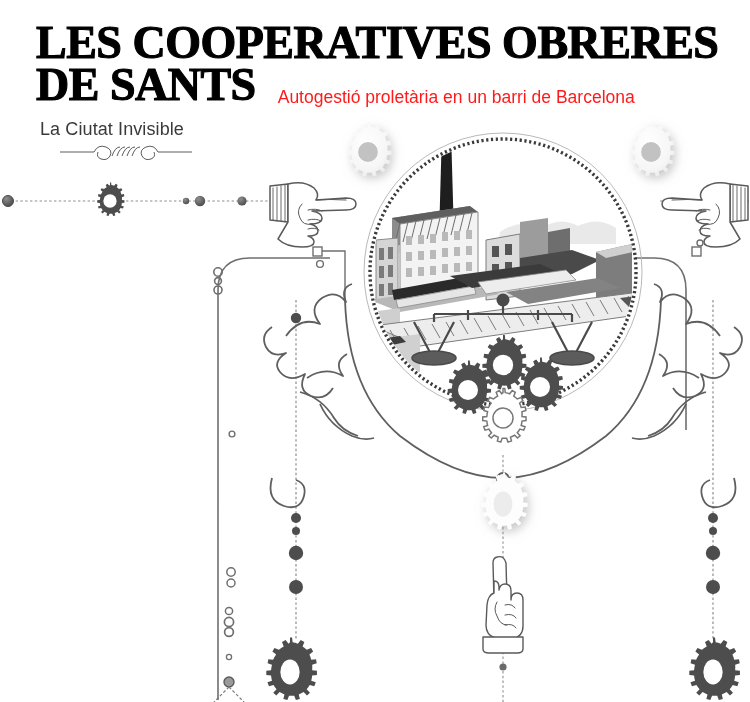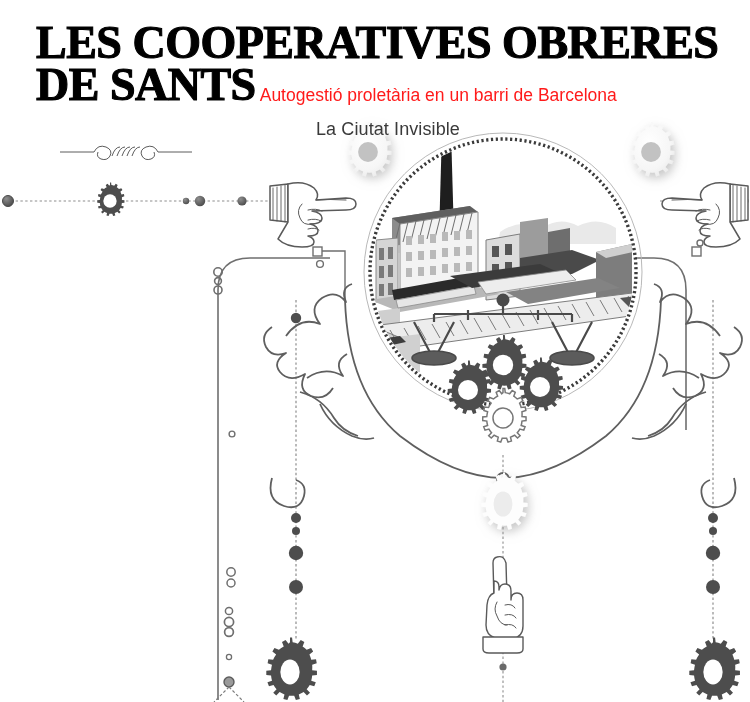--- a/index.html
+++ b/index.html
@@ -28,23 +28,23 @@
     font-weight: bold;
     color: #000000;
     letter-spacing: -0.5px;
     line-height: 0.92;
     white-space: nowrap;
     -webkit-text-stroke: 1.1px #000;
   }
   .title-line-1 { font-size: 46px; }
   .title-line-2 { font-size: 46px; }
   .title-rows { display: block; }
-  .row2 { display: flex; align-items: center; }
+  .row2 { display: flex; align-items: flex-end; }
   .subtitle-wrap {
-    margin-left: 4px;
+    margin-left: 22px;
     margin-top: 20px;
   }
   .subtitle-main {
     font-family: "Liberation Sans", sans-serif;
     font-size: 17.5px;
     font-weight: normal;
     color: #ff1a1a;
     line-height: 1.05;
     white-space: nowrap;
   }
@@ -57,21 +57,20 @@
     white-space: nowrap;
     margin-top: 1px;
   }
   .imprint {
     margin-top: 12px;
     margin-left: 4px;
     font-family: "Liberation Sans", sans-serif;
     font-size: 18px;
     color: #3a3a3a;
     letter-spacing: 0.1px;
-    text-align: center;
   }
   .flourish-rule {
     margin-top: 3px;
     margin-left: 24px;
     width: 132px; height: 18px;
   }
   
   .art-layer {
     position: absolute;
     left: 0; top: 0;

